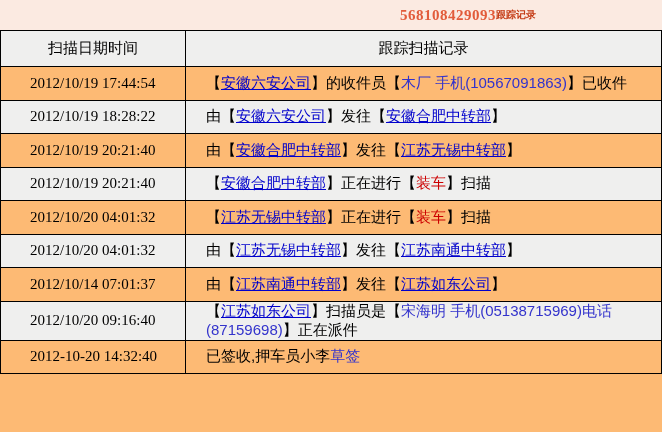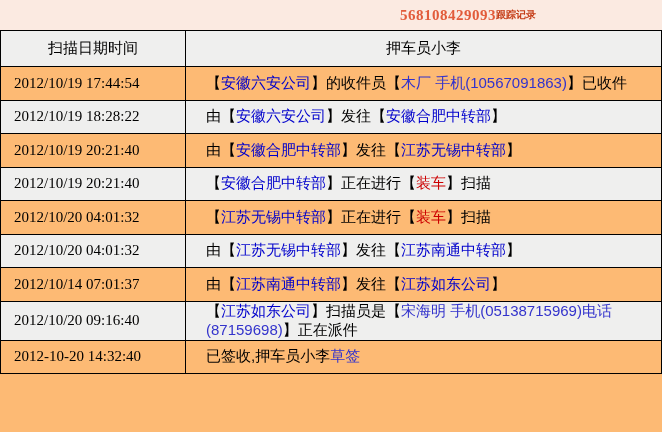--- a/index.html
+++ b/index.html
@@ -43,47 +43,47 @@
     overflow:hidden;
   }
   table.tracking th{
     height:35px;background:var(--header_bg);
     text-align:center;padding:0;
   }
   th.col-time{width:184px;}
   tbody td{height:32.5px;padding-top:0;padding-bottom:0;}
   tbody tr:nth-child(even) td{background:var(--row_alt_bg);}
   .time-cell{
-    padding-left:13px;
+    padding-left:29px;
     font-family:"Liberation Serif",serif;
     font-size:13.5px;
   }
   .record-cell{
     padding-left:20px;
     white-space:pre-wrap;
   }
   .seg{display:inline;}
-  .seg-link{color:var(--link_color);cursor:pointer;}
+  .seg-link{color:var(--link_color);text-decoration:underline;cursor:pointer;}
   .seg-blue{color:var(--info_color);}
   .seg-red{color:var(--alert_color);}
 </style>
 </head>
 <body>
 
 <div class="page">
   <div class="banner">
     <span class="tracking-number">568108429093</span>
       <span class="banner-title">跟踪记录</span>
   </div>
 
   <table class="tracking">
     <thead>
       <tr>
         <th class="col-time">扫描日期时间</th>
-        <th class="col-record">押车员小李</th>
+        <th class="col-record">跟踪扫描记录</th>
       </tr>
     </thead>
     <tbody>
         <tr>
           <td class="time-cell">2012/10/19 17:44:54</td>
           <td class="record-cell"><span class="seg seg-plain">【</span><span class="seg seg-link">安徽六安公司</span><span class="seg seg-plain">】的收件员【</span><span class="seg seg-blue">木厂 手机(10567091863)</span><span class="seg seg-plain">】已收件</span></td>
         </tr>
         <tr>
           <td class="time-cell">2012/10/19 18:28:22</td>
           <td class="record-cell"><span class="seg seg-plain">由【</span><span class="seg seg-link">安徽六安公司</span><span class="seg seg-plain">】发往【</span><span class="seg seg-link">安徽合肥中转部</span><span class="seg seg-plain">】</span></td>

